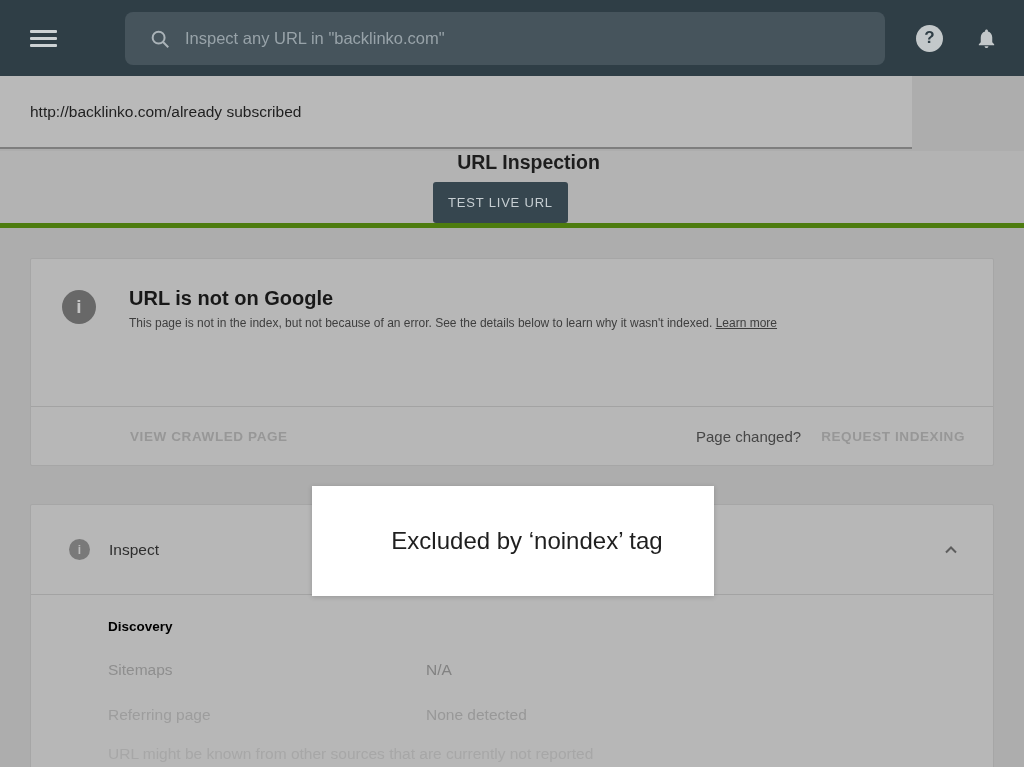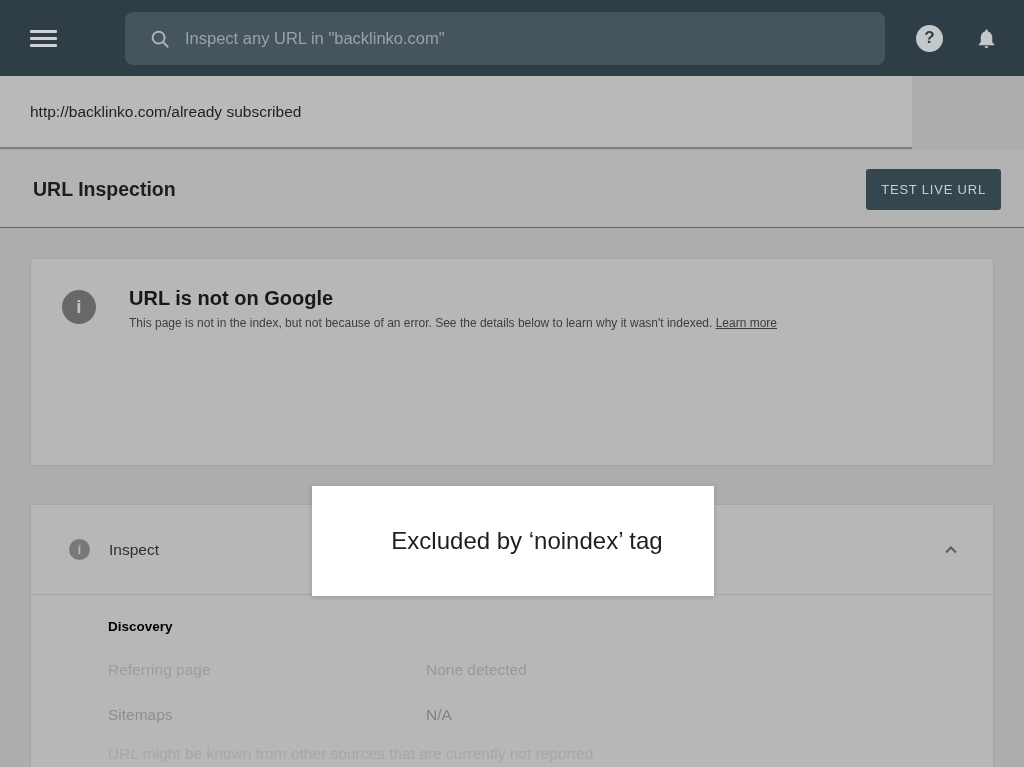--- a/index.html
+++ b/index.html
@@ -31,22 +31,22 @@
   
   .crumbbar{
     position:absolute; top:76px; left:0; width:912px; height:73px;
     background:#b9b9b9; display:flex; align-items:center;
     border-bottom:2px solid #7e7e7e;
   }
   .crumbbar span{ margin-left:30px; font-size:15.5px; color:#1f1f1f; }
   
   .headerband{
     position:absolute; top:151px; left:0; width:1024px; height:77px;
-    background:#b3b3b3; border-bottom:1px solid #4d7c0f;
-    display:flex; align-items:center; justify-content:space-between;
+    background:#b3b3b3; border-bottom:5px solid #4d7c0f;
+    display:flex; align-items:center; justify-content:space-between;flex-direction:column;
   }
   .page-title{ margin-left:33px; font-size:19.5px; font-weight:bold; color:#1d1d1d; }
   .btn-testlive{
     margin-right:23px; background:#36464f; color:#c6ced2; border:none; border-radius:3px;
     font-family:inherit; font-size:13px; font-weight:normal; letter-spacing:.8px;
     padding:13px 15px; cursor:pointer;
   }
   
   .card{
     position:absolute; left:30px; width:964px; background:#b7b7b7;
@@ -142,41 +142,48 @@
     <div class="card1-main">
       <div class="info-big">i</div>
       <div class="card1-text">
         <div class="card1-title">URL is not on Google</div>
         <div class="card1-desc">
           <span>This page is not in the index, but not because of an error. See the details below to learn why it wasn't indexed.</span>
           <span class="learn-more">Learn more</span>
         </div>
       </div>
     </div>
+    <div class="card1-footer">
+      <span class="ghost-action view-crawled">VIEW CRAWLED PAGE</span>
+      <span class="footer-right">
+        <span class="page-changed">Page changed?</span>
+        <span class="ghost-action request-indexing">REQUEST INDEXING</span>
+      </span>
+    </div>
   </section>
 
   <section class="card card2">
     <div class="coverage-row">
       <div class="info-small">i</div>
       <span class="coverage-label">Inspect</span>
       <span class="chevron">
         <svg width="24" height="24" viewBox="0 0 24 24" fill="none" stroke="#5d5d5d" stroke-width="2">
           <polyline points="7 14.5 12 9.5 17 14.5"></polyline>
         </svg>
       </span>
     </div>
     <div class="coverage-detail">
       <div class="detail-title">Discovery</div>
+      <div class="detail-row">
+        <span class="detail-label">Sitemaps</span>
+        <span class="detail-value">N/A</span>
+      </div>
       <div class="detail-row dim">
         <span class="detail-label">Referring page</span>
         <span class="detail-value">None detected</span>
-      </div>
-      <div class="detail-row">
-        <span class="detail-label">Sitemaps</span>
-        <span class="detail-value">N/A</span>
       </div>
       <div class="footnote">URL might be known from other sources that are currently not reported</div>
     </div>
   </section>
 
   <div class="highlight">
     <span>Excluded by ‘noindex’ tag</span>
   </div>
 
 </div>

